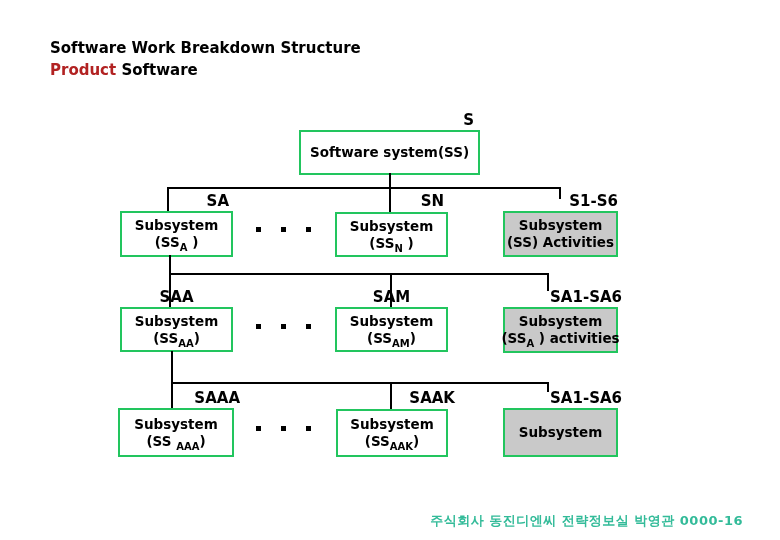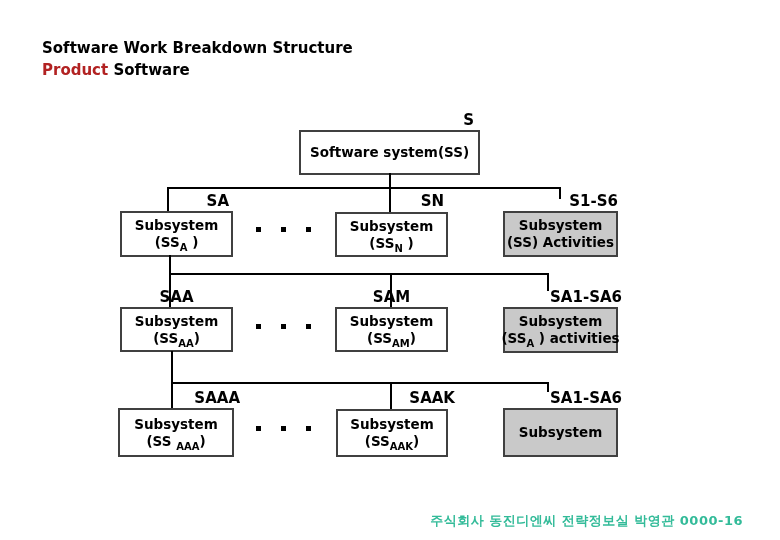--- a/index.html
+++ b/index.html
@@ -3,25 +3,25 @@
 <meta charset="utf-8">
 <style>
   html,body{margin:0;padding:0;}
   body{
     width:780px;height:540px;position:relative;background:#ffffff;
     font-family:"DejaVu Sans","Liberation Sans",sans-serif;
     overflow:hidden;
   }
   .abs{position:absolute;}
   
-  .title{left:42px;top:37px;font-size:15px;font-weight:bold;color:#000;line-height:22px;white-space:nowrap;}
+  .title{left:50px;top:37px;font-size:15px;font-weight:bold;color:#000;line-height:22px;white-space:nowrap;}
   .red{color:var(--accent-red,#b22222);}
   
   .node{
-    box-sizing:border-box;border:2px solid #404040;background:#fff;color:#000;
+    box-sizing:border-box;border:2px solid #22c55e;background:#fff;color:#000;
     display:flex;flex-direction:column;align-items:center;justify-content:center;
     font-size:13.5px;font-weight:bold;line-height:17px;text-align:left;white-space:nowrap;
   }
   .node.gray{background:var(--box-gray,#c9c9c9);}
   sub{font-size:10px;line-height:0;}
   
   .code{
     font-size:15px;font-weight:bold;color:#000;text-align:right;
     height:19px;line-height:19px;white-space:nowrap;
   }

